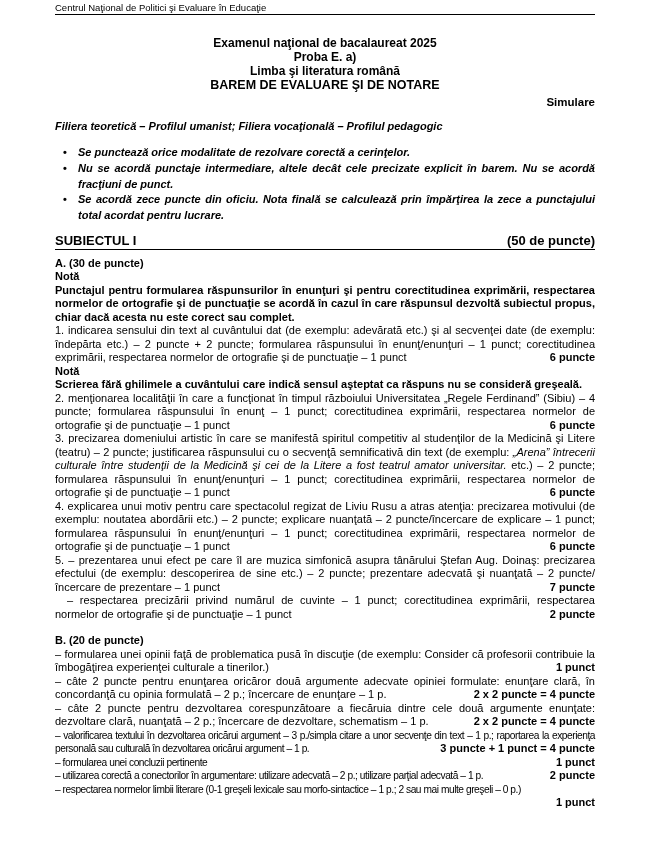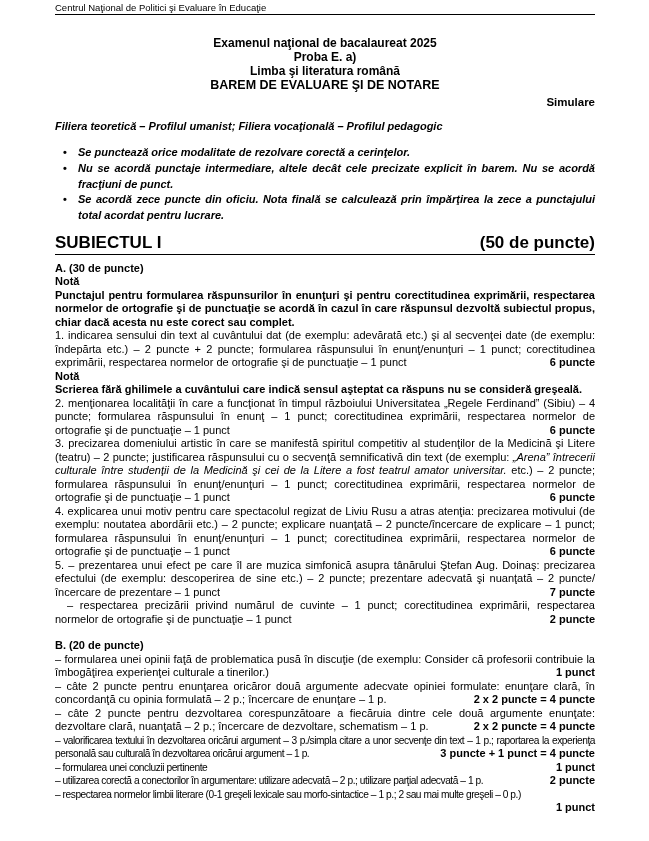--- a/index.html
+++ b/index.html
@@ -13,21 +13,21 @@
   .divider { border-top:1.3px solid #000; margin-top:1px; }
   .title-block { text-align:center; font-weight:bold; font-size:12px; line-height:14px; margin-top:21px; }
   .barem-title { text-align:center; font-weight:bold; font-size:12.5px; }
   .session { text-align:right; font-weight:bold; font-size:11.5px; margin-top:4px; }
   .filiera { font-weight:bold; font-style:italic; font-size:11px; margin-top:12px; }
   .bullets { margin-top:13px; font-weight:bold; font-size:11px; line-height:15.8px; }
   .bullet { display:flex; }
   .bullet-marker { width:23px; padding-left:8px; flex:none; }
   .bullet-text { flex:1; text-align:justify;font-style:italic; }
   .subject-heading {
-    display:flex; justify-content:space-between; font-weight:bold; font-size:17px;
+    display:flex; justify-content:space-between; font-weight:bold; font-size:13px;
     border-bottom:1.6px solid #000; margin-top:9px; padding-bottom:1px;
   }
   .docbody { font-size:11px; line-height:13.5px; margin-top:7px; }
   .bold { font-weight:bold; }
   .para { text-align:justify; }
   .item { position:relative; text-align:justify; }
   .score {
     position:absolute; right:0; bottom:0; font-weight:bold;
     font-size:11px; letter-spacing:normal; background:#fff; padding-left:4px;margin-top:42px;
   }

